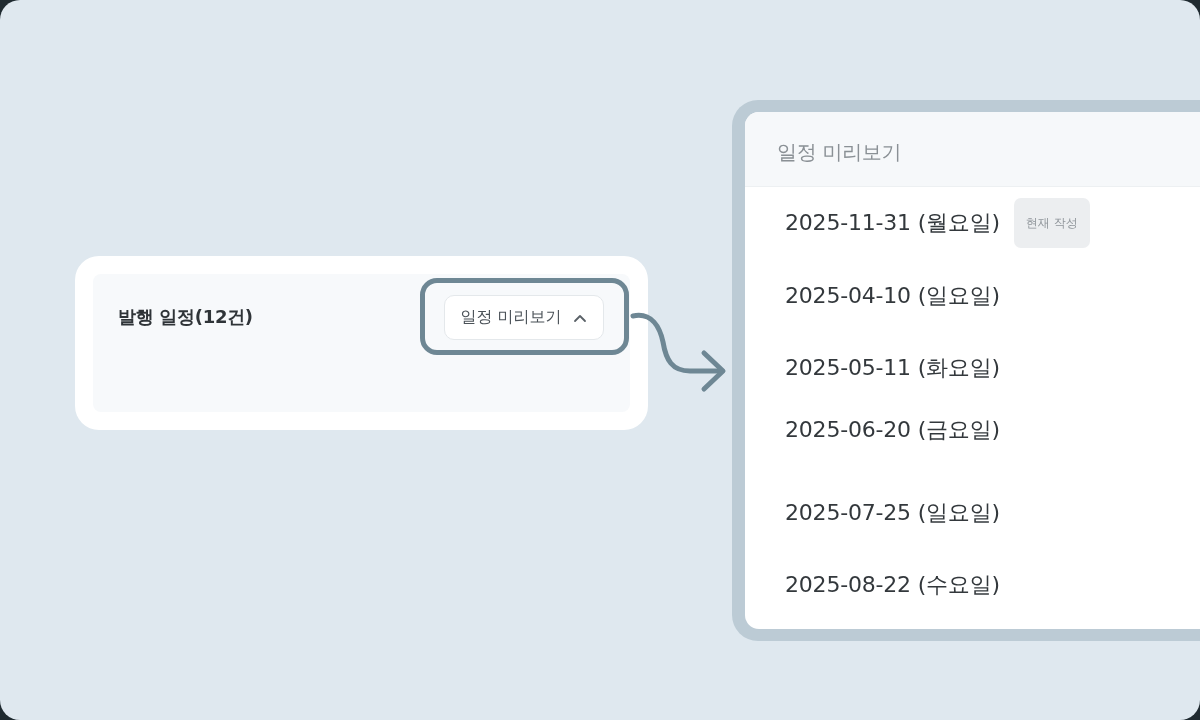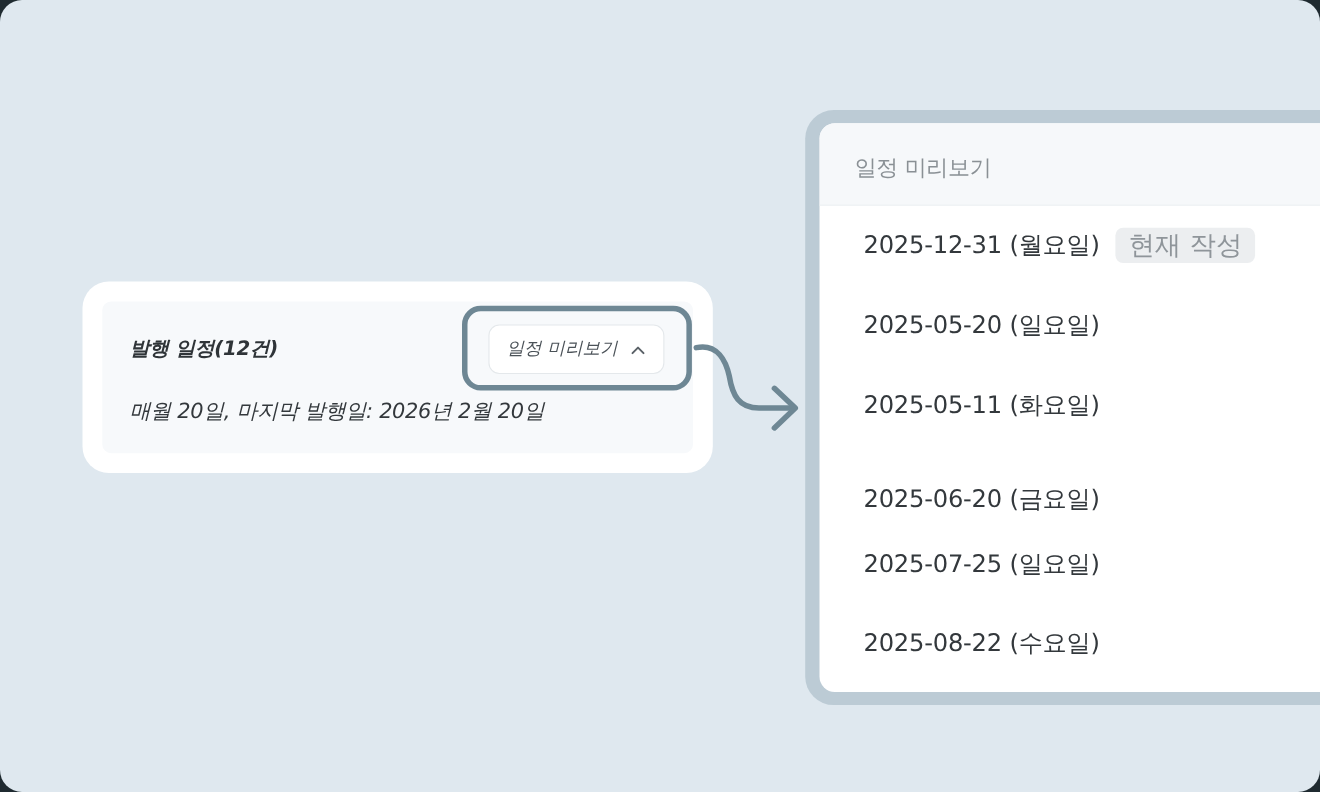--- a/index.html
+++ b/index.html
@@ -21,21 +21,20 @@
       position: absolute; left: 75px; top: 256px;
       width: 573px; height: 174px;
       background: #ffffff;
       border-radius: 24px;
     }
     .left-inner {
       position: absolute; left: 18px; top: 18px;
       width: 537px; height: 138px;
       background: #f7f9fb;
       border-radius: 8px;
-      font-style: italic;
     }
     .schedule-title {
       position: absolute; left: 25px; top: 31px;
       font-size: 18px; font-weight: bold; color: #2f3438;
       letter-spacing: -0.3px;
       white-space: nowrap;
     }
     .schedule-desc {
       position: absolute; left: 25px; top: 87px;
       font-size: 19px; color: #33383c;
@@ -107,36 +106,35 @@
       display: flex; align-items: center;
       white-space: nowrap;
       cursor: pointer;
     }
     .date-text {
       font-size: 22px; color: #33383c;
       letter-spacing: -0.2px;
     }
     .badge {
       margin-left: 14px;
-      height: 32px; padding: 0 12px;
+      height: 50px; padding: 0 12px;
       background: #eceef0;
       border-radius: 7px;
       display: flex; align-items: center;
-      font-size: 24px; color: #8f959a;
+      font-size: 12px; color: #8f959a;
     }
   </style>
 </head>
 <body>
 
 <div class="canvas">
 
   <div class="left-outer">
     <div class="left-inner">
       <div class="schedule-title">발행 일정(12건)</div>
-      <div class="schedule-desc">매월 20일, 마지막 발행일: 2026년 2월 20일</div>
       <div class="preview-btn">
         <span>일정 미리보기</span>
         <svg class="chevron-up" viewBox="0 0 16 16">
           <polyline points="3,11 8,6 13,11" fill="none" stroke="#5a6167" stroke-width="1.8" stroke-linecap="round" stroke-linejoin="round"></polyline>
         </svg>
       </div>
     </div>
   </div>
 
   <div class="highlight-frame"></div>
@@ -146,30 +144,30 @@
     <polyline points="84,53 103,71 84,89" fill="none" stroke="#6e8794" stroke-width="5" stroke-linecap="round" stroke-linejoin="round"></polyline>
   </svg>
 
   <div class="right-frame">
     <div class="right-panel">
       <div class="panel-header">
         <div class="panel-title">일정 미리보기</div>
       </div>
       <div class="date-list">
         <div class="date-row" style="top:13px;">
-          <span class="date-text">2025-12-31 (월요일)</span>
+          <span class="date-text">2025-11-31 (월요일)</span>
           <span class="badge">현재 작성</span>
         </div>
         <div class="date-row" style="top:86px;">
-          <span class="date-text">2025-05-20 (일요일)</span>
+          <span class="date-text">2025-04-10 (일요일)</span>
         </div>
         <div class="date-row" style="top:158px;">
           <span class="date-text">2025-05-11 (화요일)</span>
         </div>
-        <div class="date-row" style="top:244px;">
+        <div class="date-row" style="top:220px;">
           <span class="date-text">2025-06-20 (금요일)</span>
         </div>
         <div class="date-row" style="top:303px;">
           <span class="date-text">2025-07-25 (일요일)</span>
         </div>
         <div class="date-row" style="top:375px;">
           <span class="date-text">2025-08-22 (수요일)</span>
         </div>
       </div>
     </div>

